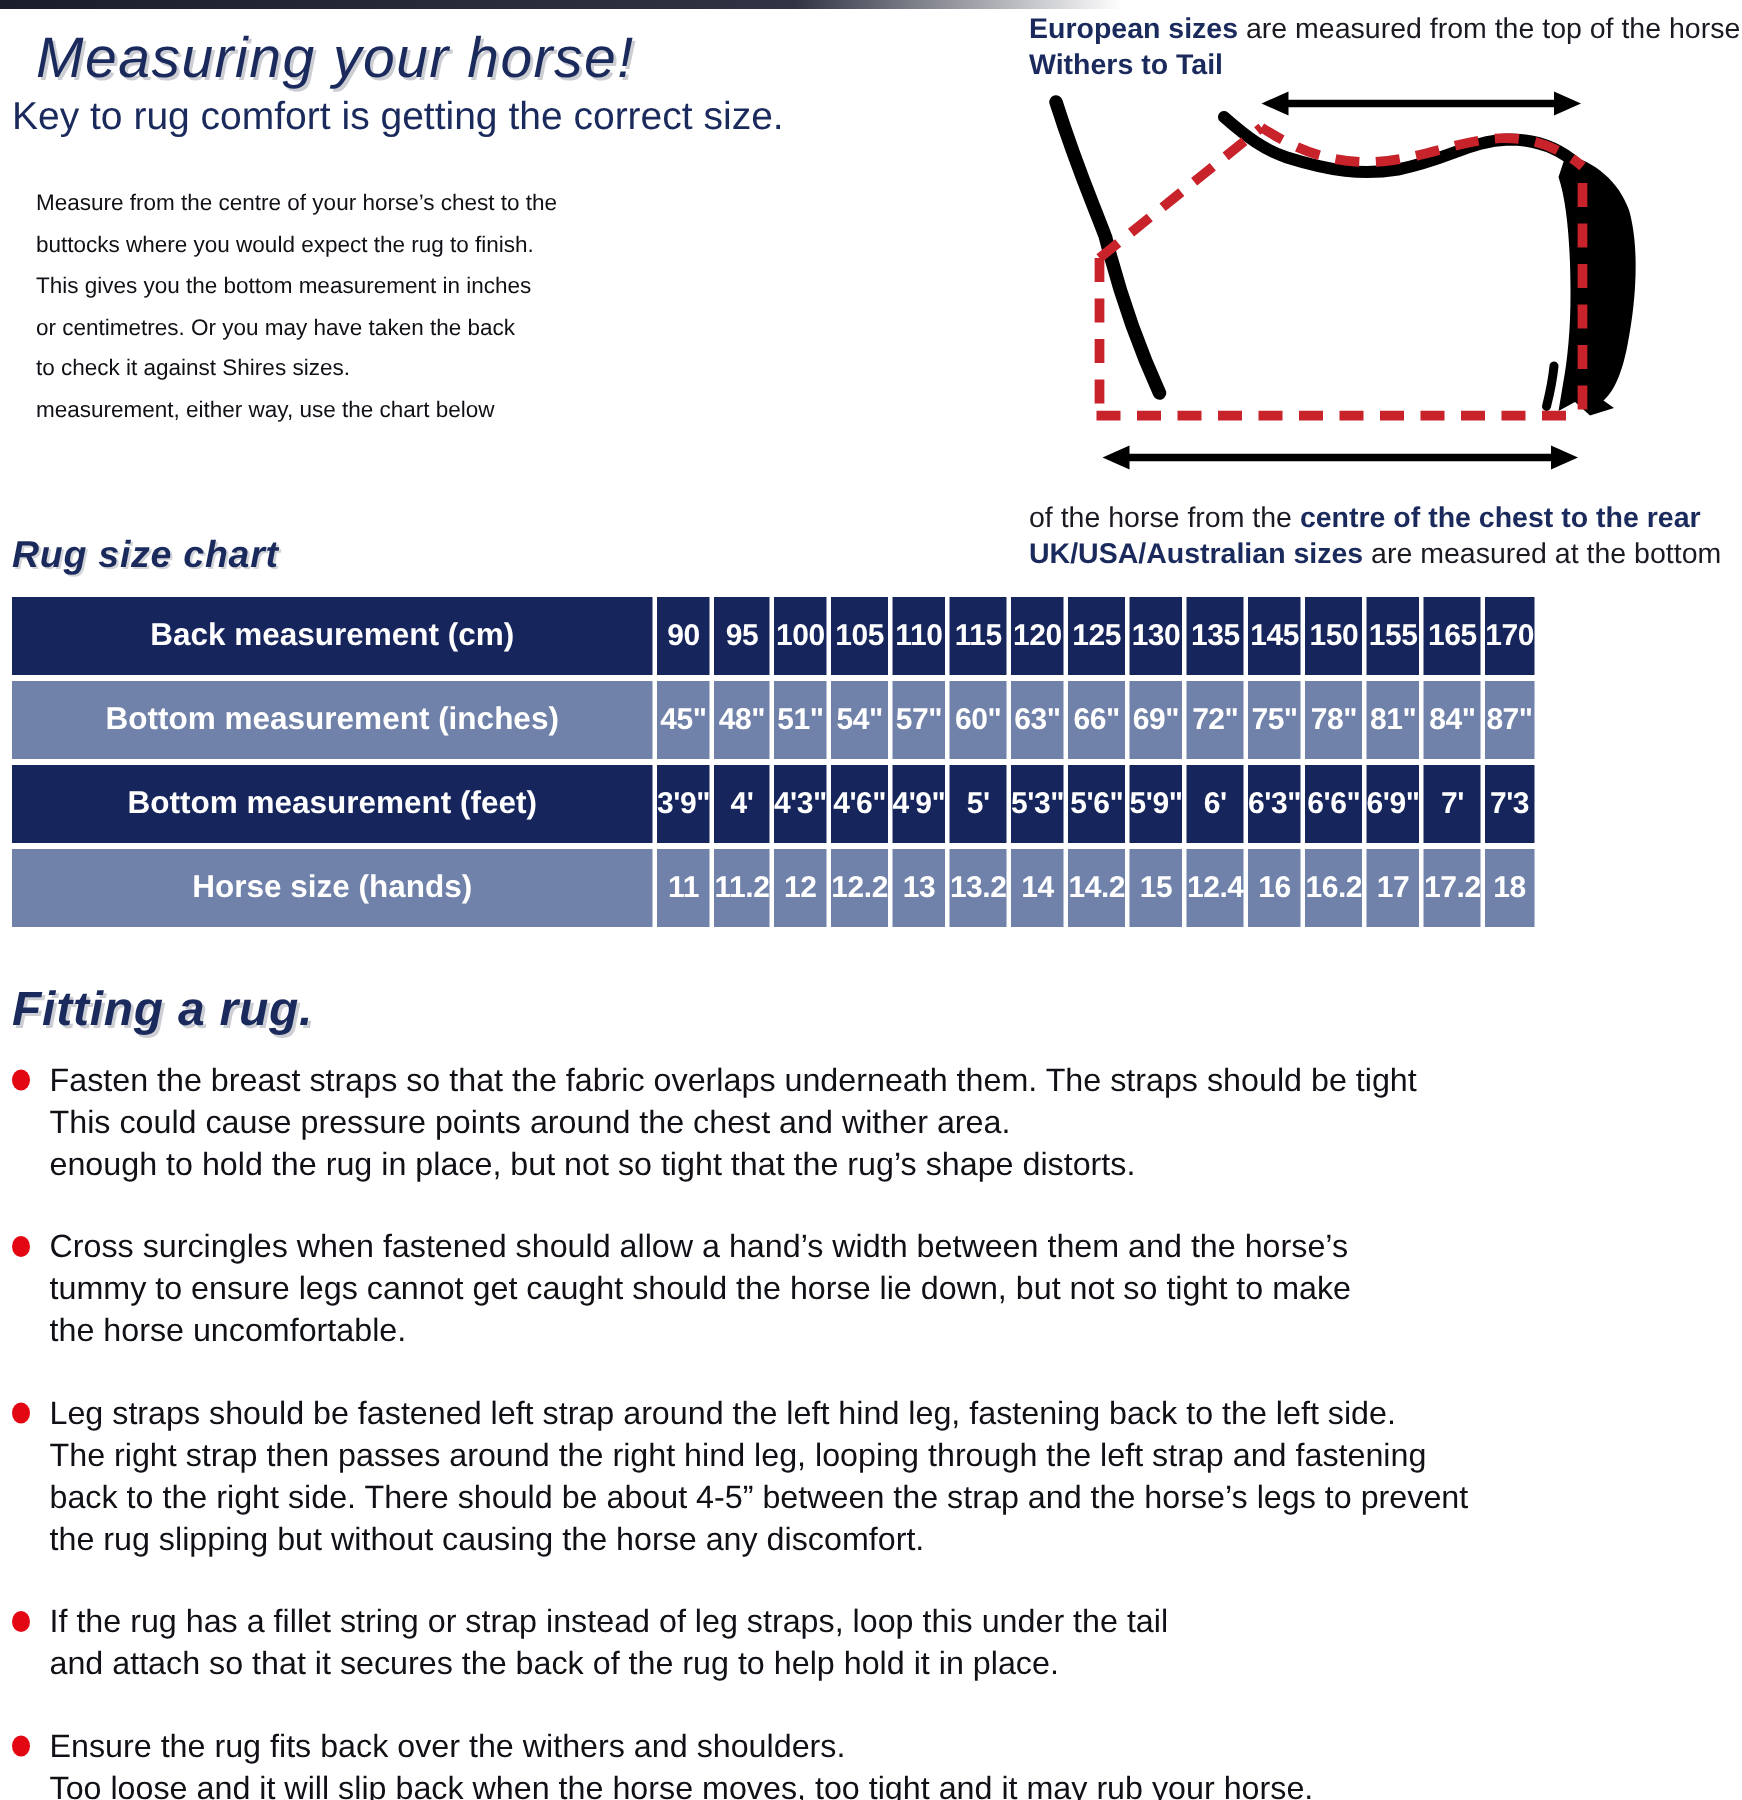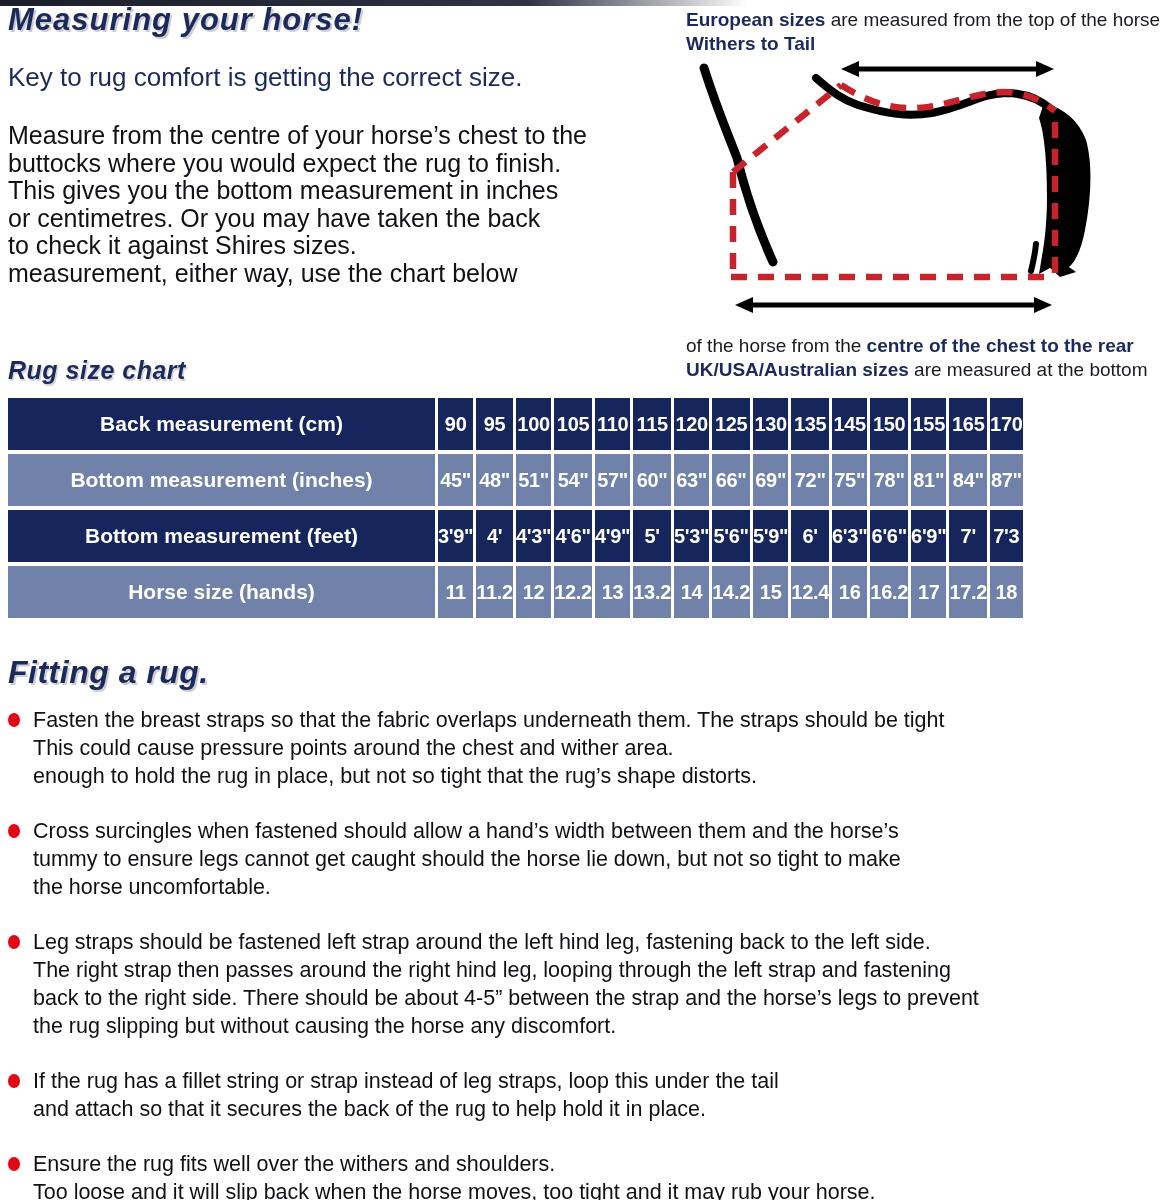--- a/index.html
+++ b/index.html
@@ -2,24 +2,24 @@
 <html style="--navy: #1b2a5c; --table-row-dark: #16265c; --table-row-light: #7082a9; --bullet-red: #e30613; --rug-dash-red: #c8232b; --diagram-black: #000000;"><head>
 <meta charset="utf-8">
 <style>
   html,body{margin:0;padding:0;background:#fff;}
   .page{position:relative;width:1161px;height:1200px;overflow:hidden;background:#fff;
         font-family:"Liberation Sans",sans-serif;color:#14141c;}
   .smudge{position:absolute;left:0;top:0;width:756px;height:6px;
           background:linear-gradient(to right,rgba(8,10,24,.92) 0%,rgba(12,16,34,.85) 70%,rgba(12,16,34,0) 99%);}
   .navy{color:var(--navy,#1b2a5c);}
   .b{font-weight:bold;}
-  .title{position:absolute;left:8px;top:2px;margin:0;font-size:31px;font-style:italic;font-weight:bold;
+  .title{position:absolute;left:8px;top:2px;margin:16px;font-size:38px;font-style:italic;font-weight:normal;
          letter-spacing:1px;color:var(--navy,#1b2a5c);text-shadow:2px 2px 0 rgba(110,115,130,.35);}
   .subtitle{position:absolute;left:8px;top:62px;margin:0;font-size:26px;font-weight:normal;color:var(--navy,#1b2a5c);}
-  .intro{position:absolute;left:8px;top:122px;font-size:25px;line-height:27.5px;color:#101016;}
+  .intro{position:absolute;left:24px;top:122px;font-size:15px;line-height:27.5px;color:#101016;}
   .note{position:absolute;left:686px;font-size:19px;line-height:24px;color:#1a1a22;width:475px;}
   .note-top{top:8px;}
   .note-bottom{top:334px;}
   .diagram{position:absolute;left:680px;top:48px;width:481px;height:290px;}
   .diagram .blk{stroke:var(--diagram-black,#000);fill:none;stroke-linecap:round;}
   .diagram .fillblk{fill:var(--diagram-black,#000);stroke:none;}
   .diagram .dash{stroke:var(--rug-dash-red,#c8232b);fill:none;stroke-width:6.5;stroke-dasharray:16 11;}
   .diagram .arrow{stroke:var(--diagram-black,#000);stroke-width:5;}
   .diagram .head{fill:var(--diagram-black,#000);stroke:none;}
   .chart-heading{position:absolute;left:8px;top:356px;margin:0;font-size:25px;font-style:italic;font-weight:bold;
@@ -190,18 +190,18 @@
       <div class="bullet">
         <div class="dot"></div>
         <div class="bullet-text">
           <div class="">If the rug has a fillet string or strap instead of leg straps, loop this under the tail</div>
           <div class="">and attach so that it secures the back of the rug to help hold it in place.</div>
         </div>
       </div>
       <div class="bullet">
         <div class="dot"></div>
         <div class="bullet-text">
-          <div class="">Ensure the rug fits well over the withers and shoulders.</div>
+          <div class="">Ensure the rug fits back over the withers and shoulders.</div>
           <div class="">Too loose and it will slip back when the horse moves, too tight and it may rub your horse.</div>
         </div>
       </div>
     </div>
 </div>
 
 </body></html>

